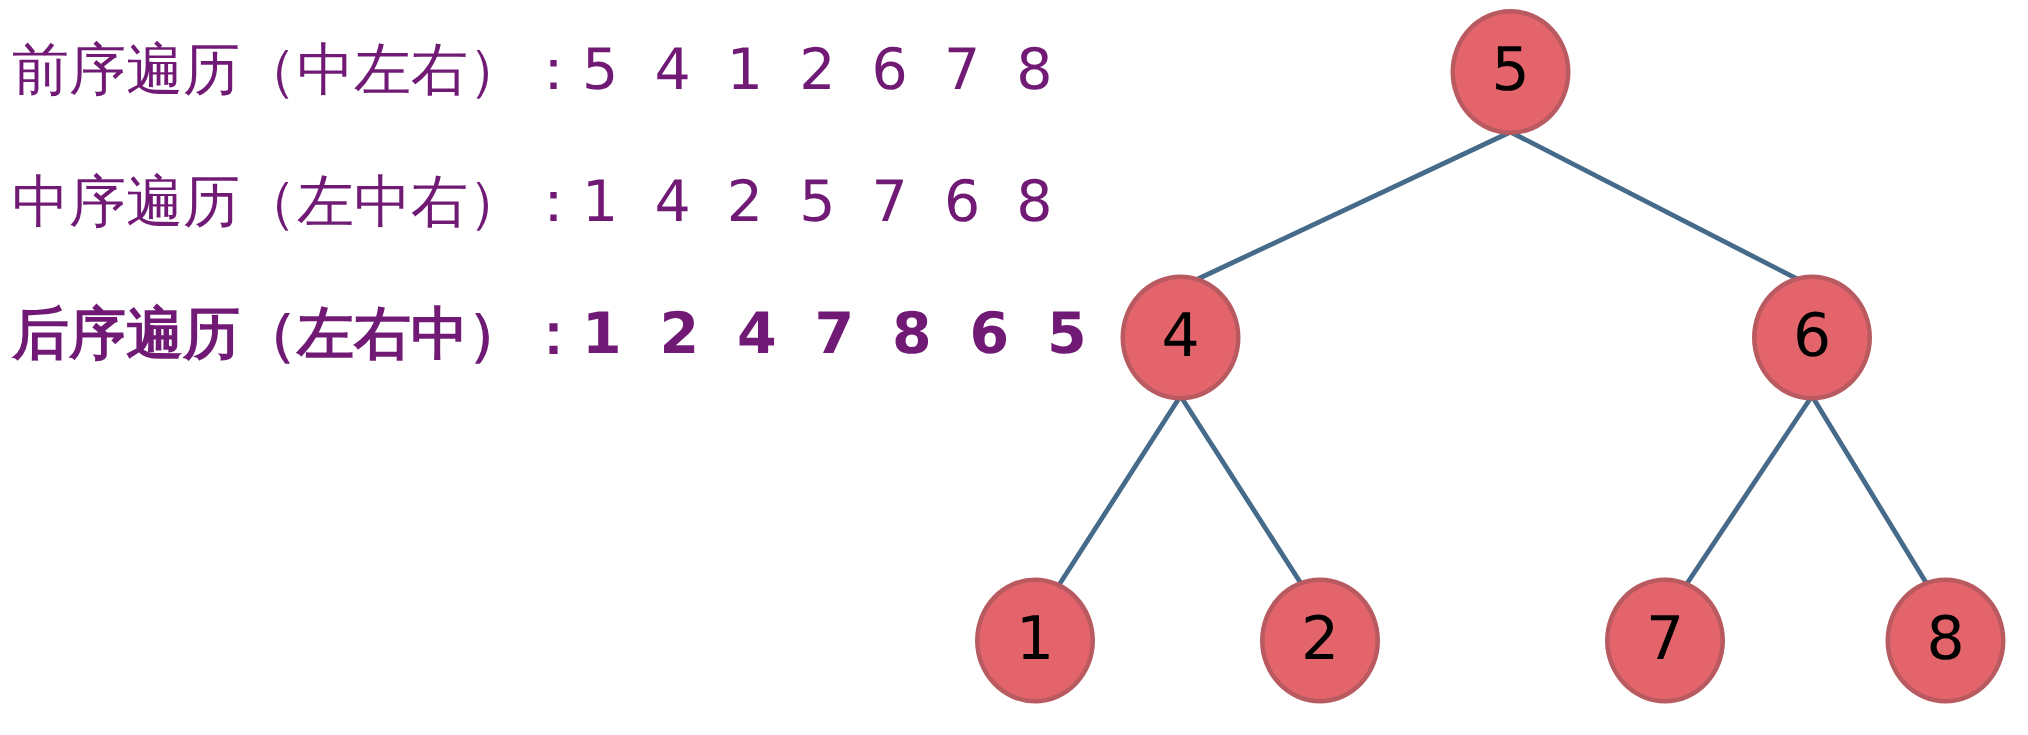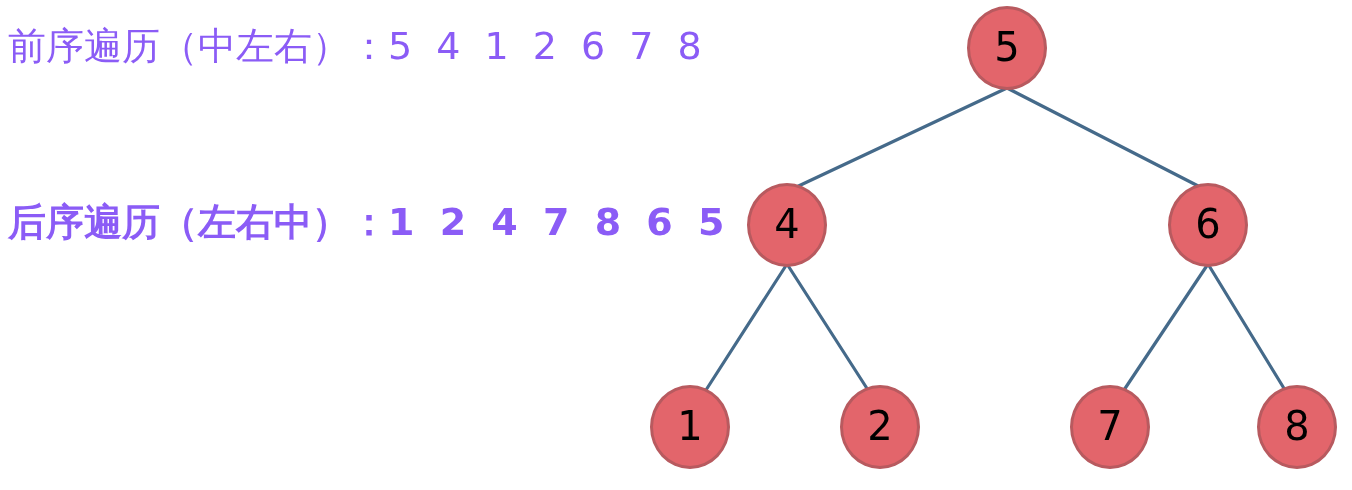--- a/index.html
+++ b/index.html
@@ -21,21 +21,21 @@
     position: absolute;
     left: 8px;
     top: 0px;
     width: 700px;
     height: 280px;
   }
   .traversal-line {
     position: absolute;
     left: 0;
     white-space: nowrap;
-    color: #8b5cf6;
+    color: #701a75;
     font-size: 38px;
     font-family: "DejaVu Sans", "Liberation Sans", sans-serif;
     letter-spacing: 0px;
     line-height: 1;
   }
   .traversal-line .label { letter-spacing: 0px; }
   .traversal-line .seq { letter-spacing: 6px; }
   #line-preorder  { top: 27px; }
   #line-inorder   { top: 115px; }
   #line-postorder { top: 203px; font-weight: bold; }
@@ -78,20 +78,23 @@
 <body>
 
 <div id="canvas">
 
   <div id="traversal-list">
 
     <div class="traversal-line" id="line-preorder">
       <span class="label">前序遍历（中左右）：</span><span class="seq">5 4 1 2 6 7 8</span>
     </div>
 
+    <div class="traversal-line" id="line-inorder">
+      <span class="label">中序遍历（左中右）：</span><span class="seq">1 4 2 5 7 6 8</span>
+    </div>
 
     <div class="traversal-line" id="line-postorder">
       <span class="label">后序遍历（左右中）：</span><span class="seq">1 2 4 7 8 6 5</span>
     </div>
 
   </div>
 
   <div id="tree-diagram">
 
     <svg id="tree-edges" viewBox="0 0 1352 490" width="1352" height="490" xmlns="http://www.w3.org/2000/svg">

